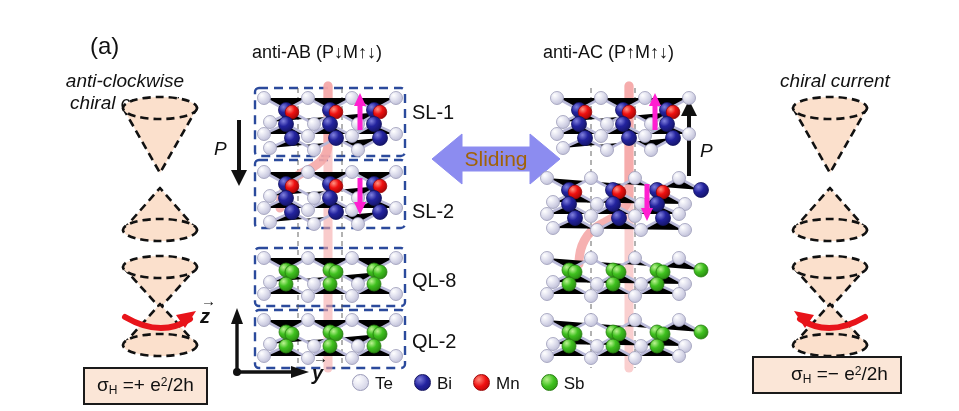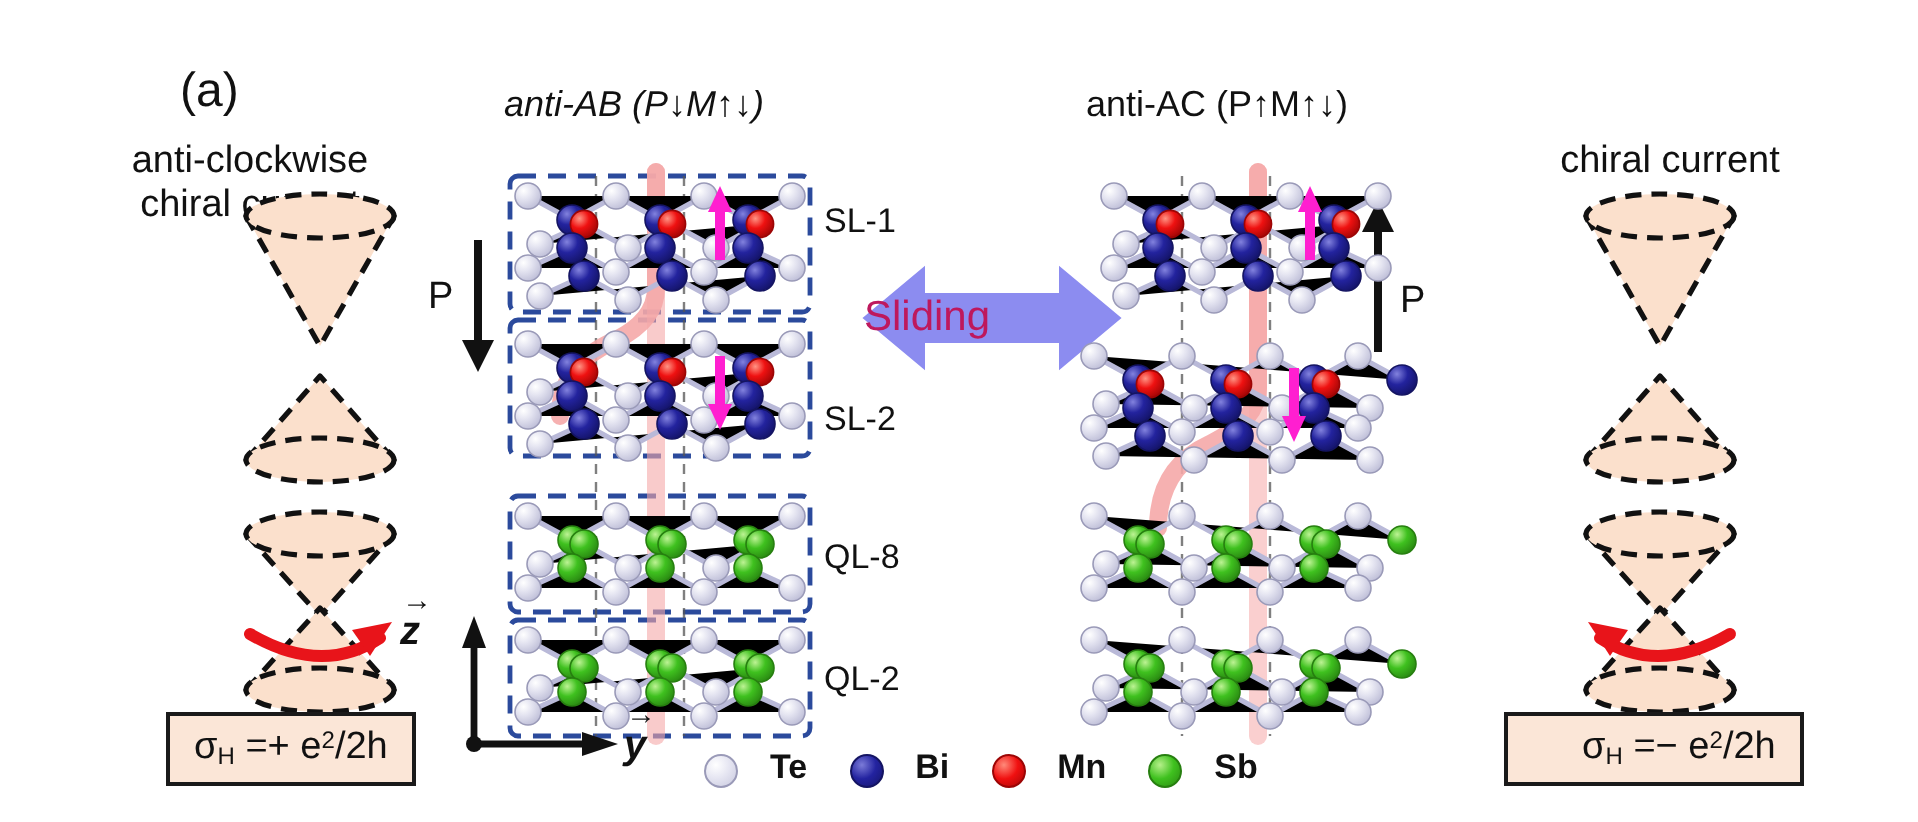--- a/index.html
+++ b/index.html
@@ -2,24 +2,24 @@
 <html><head>
 <meta charset="utf-8">
 <style>
   html,body{margin:0;padding:0;background:#ffffff;}
   body{
     width:959px;height:411px;position:relative;overflow:hidden;
     font-family:"Liberation Sans","DejaVu Sans",sans-serif;
     color:#111;
   }
   .abs{position:absolute;}
-  .txt{font-size:19px;line-height:22px;font-weight:400;color:#111;white-space:nowrap;}
+  .txt{font-size:19px;line-height:22px;font-weight:400;color:#111;white-space:nowrap;font-style:italic;}
   .panel-label{font-size:24px;font-weight:400;}
   .title{font-size:18px;font-weight:400;white-space:nowrap;}
-  .stack-label{font-size:17px;font-weight:400;white-space:nowrap;}
+  .stack-label{font-size:20px;font-weight:400;white-space:nowrap;}
   .center{text-align:center;}
 
   
   .sigma-box{
     border:2px solid #1a1a1a;
     background:#fbe6d7;
     padding:5px 12px 6px 12px;
     font-size:19px;
     white-space:nowrap;
     color:#111;
@@ -27,27 +27,27 @@
   }
   .sigma-box sub{font-size:12px;vertical-align:-3px;}
   .sigma-box sup{font-size:12px;vertical-align:5px;}
 
   
   .cone-wrap{position:absolute;}
   svg{display:block;overflow:visible;}
 
   
   .sliding-label{
-    position:absolute;font-size:21px;color:#be185d;
-    left:0;top:0;width:100%;white-space:nowrap;
+    position:absolute;font-size:21px;color:#a16207;
+    left:0;top:0;width:100%;text-align:center;white-space:nowrap;
   }
 
   
   .legend{position:absolute;display:flex;align-items:center;gap:9px;}
-  .legend-item{display:flex;align-items:flex-end;gap:16px;font-weight:bold;}
+  .legend-item{display:flex;align-items:flex-start;gap:6px;}
   .legend-text{font-size:17px;color:#111;}
   .ball{width:15px;height:15px;border-radius:50%;display:inline-block;}
   .ball.te{background:radial-gradient(circle at 33% 30%,#ffffff 0%,#e6e6f2 45%,#c8c8de 100%);border:1px solid #9a9ab8;}
   .ball.bi{background:radial-gradient(circle at 33% 30%,#7b7bd8 0%,#2323a0 48%,#15156b 100%);border:1px solid #141462;}
   .ball.mn{background:radial-gradient(circle at 33% 30%,#ff8a7a 0%,#f01010 48%,#a60606 100%);border:1px solid #9c0505;}
   .ball.sb{background:radial-gradient(circle at 33% 30%,#b6f08a 0%,#3fc11f 48%,#2b8a12 100%);border:1px solid #277f10;}
 
   .axis-lbl{font-size:20px;font-style:italic;font-weight:700;}
 </style>
 </head>
@@ -57,21 +57,21 @@
 
 <div class="abs txt center" style="left:20px;top:70px;width:210px;">
   <div>anti-clockwise</div>
   <div>chiral current</div>
 </div>
 
 <div class="abs txt center" style="left:730px;top:70px;width:210px;">
   <div>chiral current</div>
 </div>
 
-<div class="abs title" style="left:252px;top:42px;font-style:italic;">anti-AB (P↓M↑↓)</div>
+<div class="abs title" style="left:252px;top:42px;">anti-AB (P↓M↑↓)</div>
 <div class="abs title" style="left:543px;top:42px;">anti-AC (P↑M↑↓)</div>
 
 <div class="cone-wrap" style="left:95px;top:95px;">
   <svg width="130" height="260" viewBox="0 0 130 260">
 
     <g>
       <path d="M 28 13 L 65 78 L 102 13 Z" fill="#fbe0cc" stroke="#111" stroke-width="2.6" stroke-dasharray="8 5" stroke-linejoin="round"></path>
       <ellipse cx="65" cy="13" rx="37" ry="11" fill="#fbe0cc" stroke="#111" stroke-width="2.6" stroke-dasharray="8 5"></ellipse>
     </g>
 
@@ -111,21 +111,21 @@
       <ellipse cx="65" cy="250" rx="37" ry="11" fill="#fbe0cc" stroke="#111" stroke-width="2.6" stroke-dasharray="8 5"></ellipse>
     </g>
 
     <g>
       <path d="M 100 222 Q 64 243 35 224" fill="none" stroke="#e8141a" stroke-width="6" stroke-linecap="round"></path>
       <path d="M 29 216 L 40 233 L 49 220 Z" fill="#e8141a"></path>
     </g>
   </svg>
 </div>
 
-<div class="abs sigma-box" style="left:83px;top:356px;">
+<div class="abs sigma-box" style="left:83px;top:367px;">
   <span>σ</span><sub>H</sub>
   <span>=+</span>
   <span>e</span><sup>2</sup><span>/2h</span>
 </div>
 
 <div class="abs sigma-box" style="left:752px;top:356px;padding-left:37px;">
   <span>σ</span><sub>H</sub>
   <span>=−</span>
   <span>e</span><sup>2</sup><span>/2h</span>
 </div>

